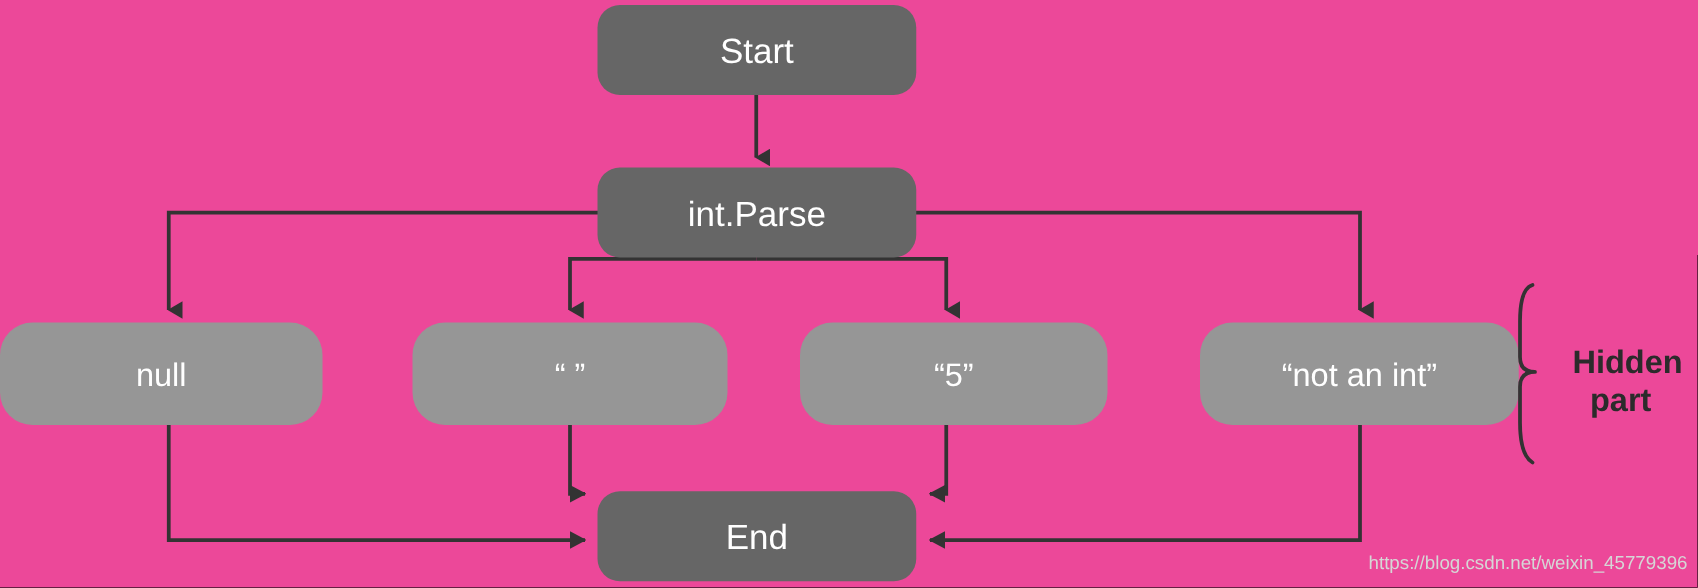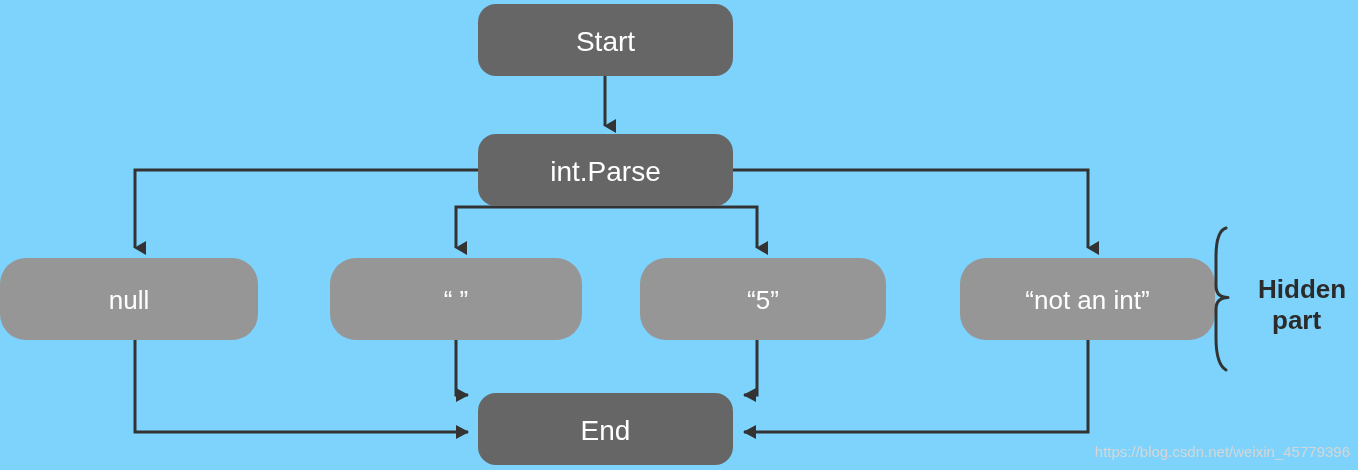--- a/index.html
+++ b/index.html
@@ -4,21 +4,21 @@
 <style>
   html, body {
     margin: 0;
     padding: 0;
     background: #000000;
   }
   #canvas {
     position: relative;
     width: 1358px;
     height: 470px;
-    background: #7dd3fc;
+    background: #ec4899;
     overflow: hidden;
     font-family: "Liberation Sans", sans-serif;
   }
   #flow-svg {
     position: absolute;
     left: 0;
     top: 0;
     width: 1358px;
     height: 470px;
   }

